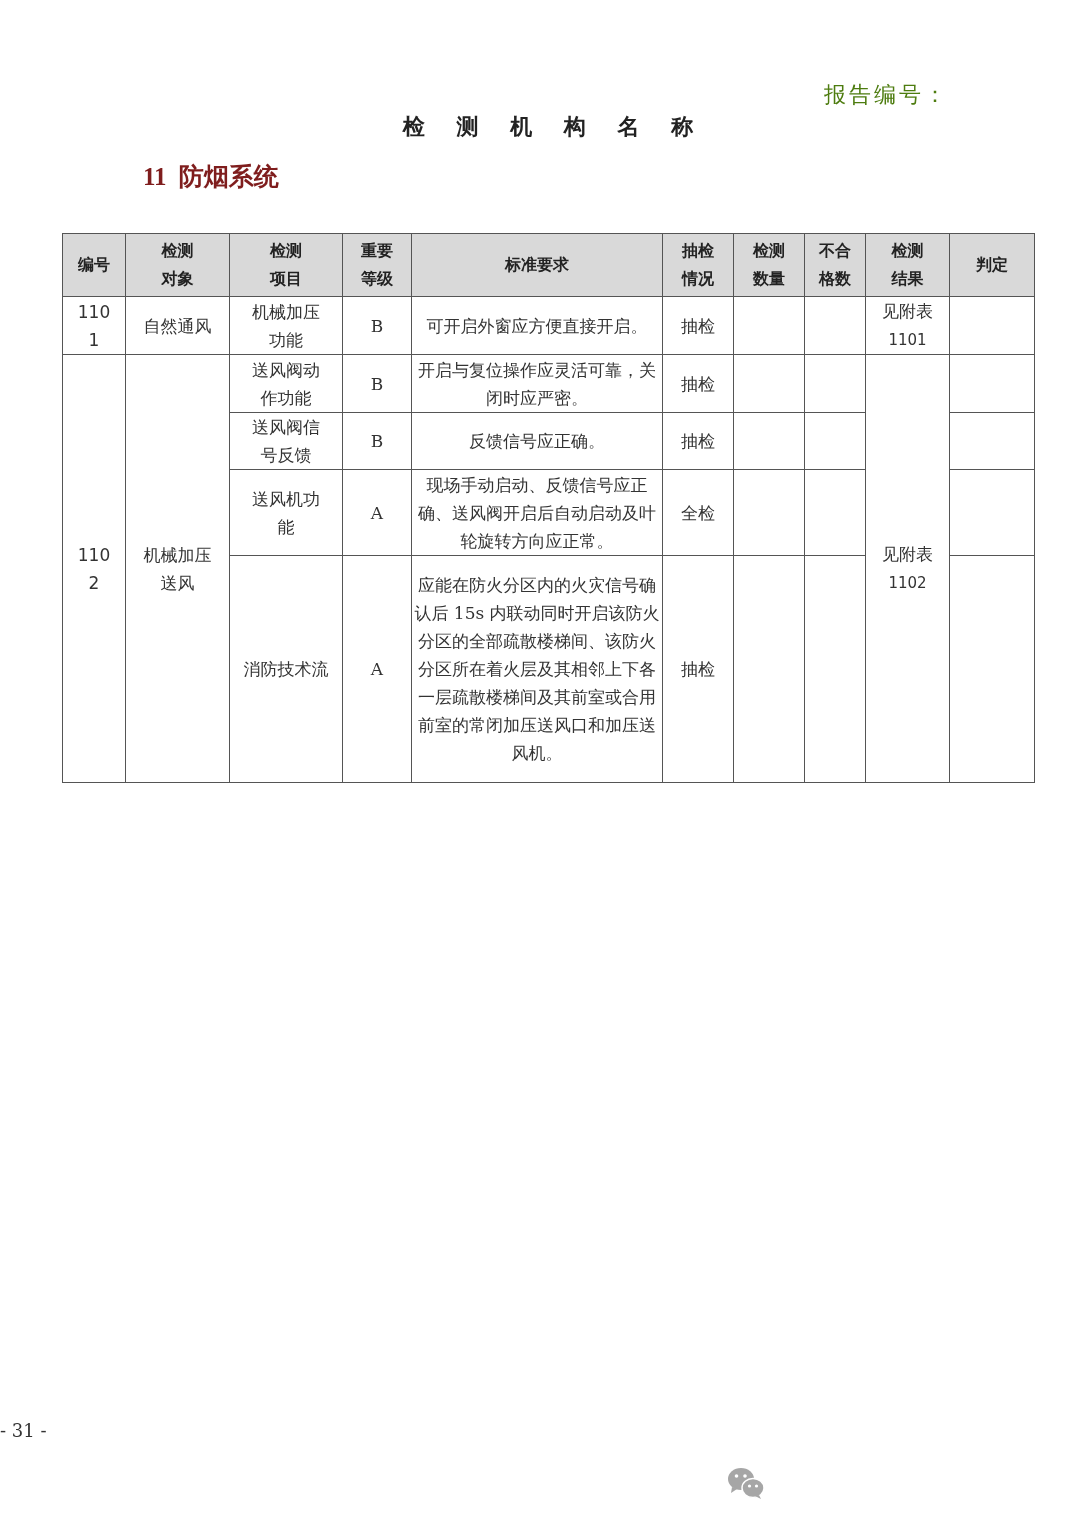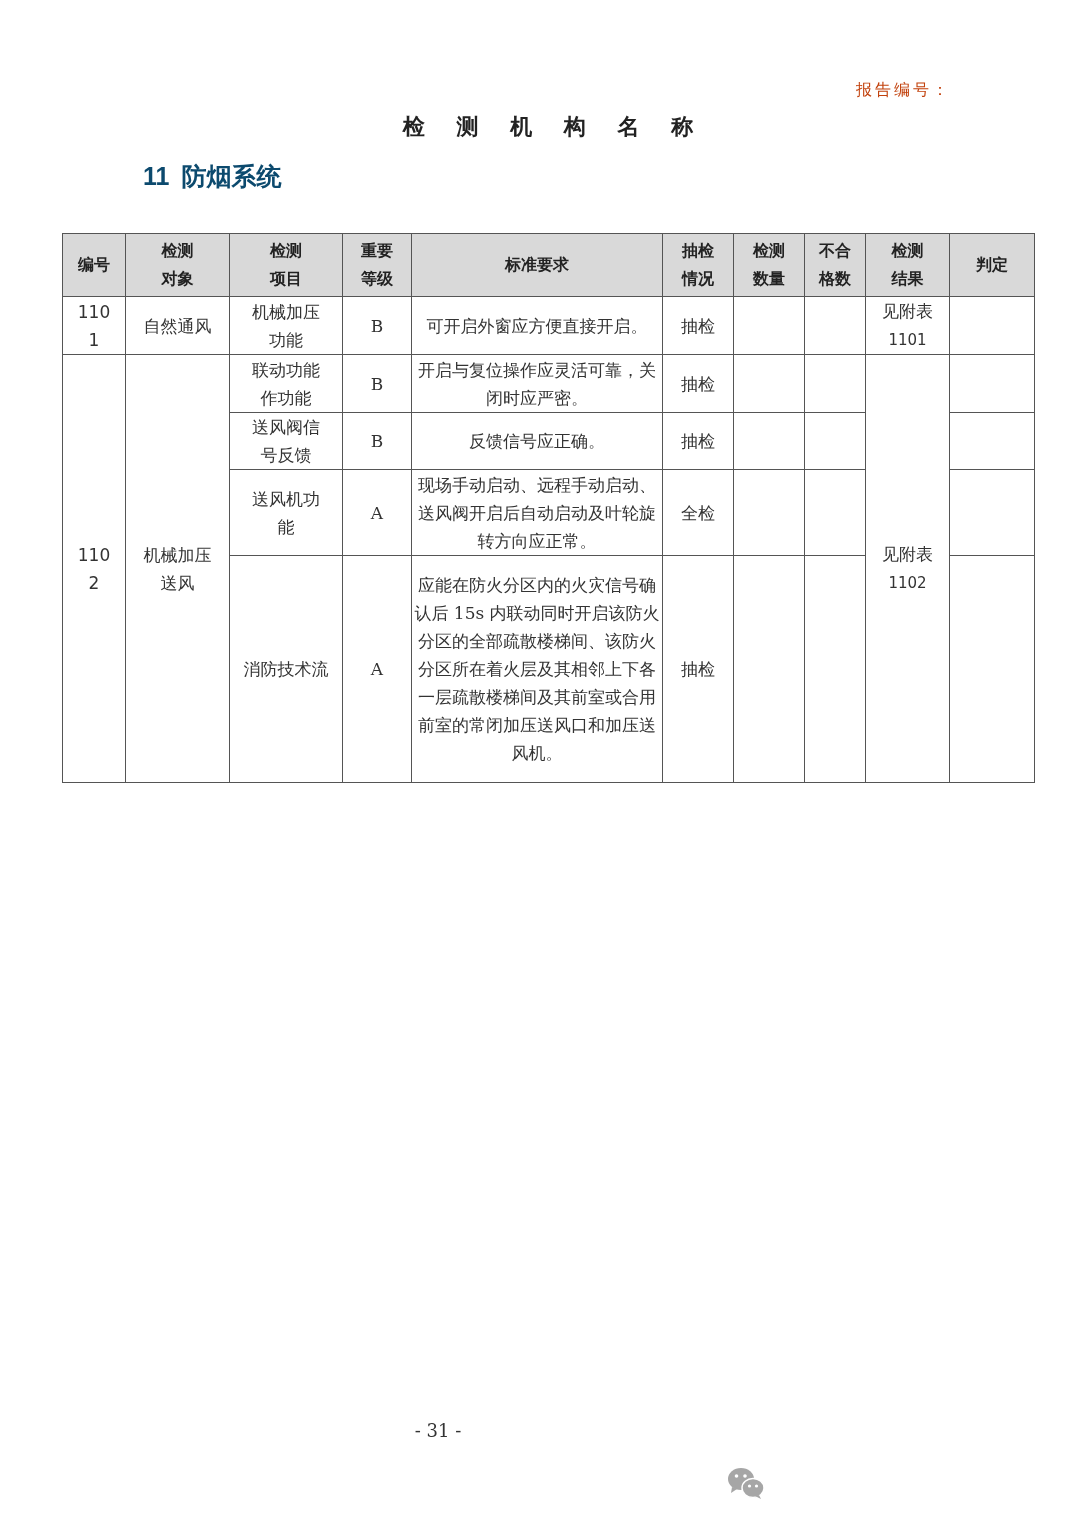--- a/index.html
+++ b/index.html
@@ -1,36 +1,36 @@
 <!DOCTYPE html>
 <html><head>
   <meta charset="utf-8">
   <style>
     html, body { margin: 0; padding: 0; background: #ffffff; }
     body { width: 1080px; height: 1527px; position: relative; overflow: hidden;
            font-family: "DejaVu Serif", "Liberation Serif", serif; color: #222; }
-    .report-no { position: absolute; left: 856px; top: 80px; font-size: 16px; letter-spacing: 3px;
-                 font-family: "DejaVu Sans", sans-serif; color: #c2410c; }
+    .report-no { position: absolute; left: 824px; top: 80px; font-size: 22px; letter-spacing: 3px;
+                 font-family: "DejaVu Sans", sans-serif; color: #4d7c0f; }
     .org-name { position: absolute; left: 0; width: 1080px; top: 112px; text-align: center;
                 font-size: 22px; letter-spacing: 12px; font-family: "DejaVu Sans", sans-serif;
                 font-weight: bold; color: #222; padding-left: 28px; box-sizing: border-box; }
     .section-title { position: absolute; left: 143px; top: 160px; font-size: 25px; font-weight: bold;
-                     font-family: Liberation Sans, sans-serif; color: #0c4a6e; }
+                     font-family: Liberation Serif, serif; color: #7f1d1d; }
     .section-title .num { margin-right: 12px; }
     table.main { position: absolute; left: 62px; top: 233px; border-collapse: collapse;
                  table-layout: fixed; width: 972px; padding-left: 16px; }
     table.main th, table.main td { border: 1px solid #555; text-align: center; vertical-align: middle;
                  padding: 0; font-size: 17px; line-height: 28px; color: #333; }
     table.main th { background: #d9d9d9; font-weight: bold; font-family: "DejaVu Sans", sans-serif;
                  font-size: 16px; color: #222; height: 62px; }
     td.req { text-align: left; padding: 0 8px 0 10px; margin-left: 47px; }
     td.id { font-family: "DejaVu Sans", sans-serif; font-size: 17px; line-height: 28px; }
     td.result { font-size: 15px; }
     td.result .code { font-family: "DejaVu Sans", sans-serif; font-size: 15px; }
-    .page-number { position: absolute; left: 0; width: 876px; top: 1420px; text-align: center;
+    .page-number { position: absolute; left: 0; width: 876px; top: 1420px; text-align: left;
                    font-size: 18px; color: #333; }
     .watermark { position: absolute; left: 726px; top: 1466px; display: flex; align-items: center;
                  font-family: "DejaVu Sans", sans-serif; font-size: 27px; color: #a6a6a6; }
     .watermark svg { margin-right: 8px; }
   </style>
 </head>
 <body>
 
 <div class="report-no">报告编号：</div>
 <div class="org-name">检 测 机 构 名 称</div>
@@ -76,42 +76,42 @@
       <td>抽检</td>
       <td></td>
       <td></td>
       <td class="result"><span>见附表</span><br><span class="code">1101</span></td>
       <td></td>
     </tr>
 
     <tr style="height:58px">
       <td class="id" rowspan="4"><span>110</span><br><span>2</span></td>
       <td rowspan="4"><span>机械加压</span><br><span>送风</span></td>
-      <td><span>联动功能</span><br><span>作功能</span></td>
+      <td><span>送风阀动</span><br><span>作功能</span></td>
       <td>B</td>
       <td class="req">开启与复位操作应灵活可靠，关闭时应严密。</td>
       <td>抽检</td>
       <td></td>
       <td></td>
       <td class="result" rowspan="4"><span>见附表</span><br><span class="code">1102</span></td>
       <td></td>
     </tr>
     <tr style="height:57px">
       <td><span>送风阀信</span><br><span>号反馈</span></td>
       <td>B</td>
       <td class="req">反馈信号应正确。</td>
       <td>抽检</td>
       <td></td>
       <td></td>
       <td></td>
     </tr>
     <tr style="height:86px">
       <td><span>送风机功</span><br><span>能</span></td>
       <td>A</td>
-      <td class="req">现场手动启动、远程手动启动、送风阀开启后自动启动及叶轮旋转方向应正常。</td>
+      <td class="req">现场手动启动、反馈信号应正确、送风阀开启后自动启动及叶轮旋转方向应正常。</td>
       <td>全检</td>
       <td></td>
       <td></td>
       <td></td>
     </tr>
     <tr style="height:227px">
       <td>消防技术流</td>
       <td>A</td>
       <td class="req">应能在防火分区内的火灾信号确认后 15s 内联动同时开启该防火分区的全部疏散楼梯间、该防火分区所在着火层及其相邻上下各一层疏散楼梯间及其前室或合用前室的常闭加压送风口和加压送风机。</td>
       <td>抽检</td>

